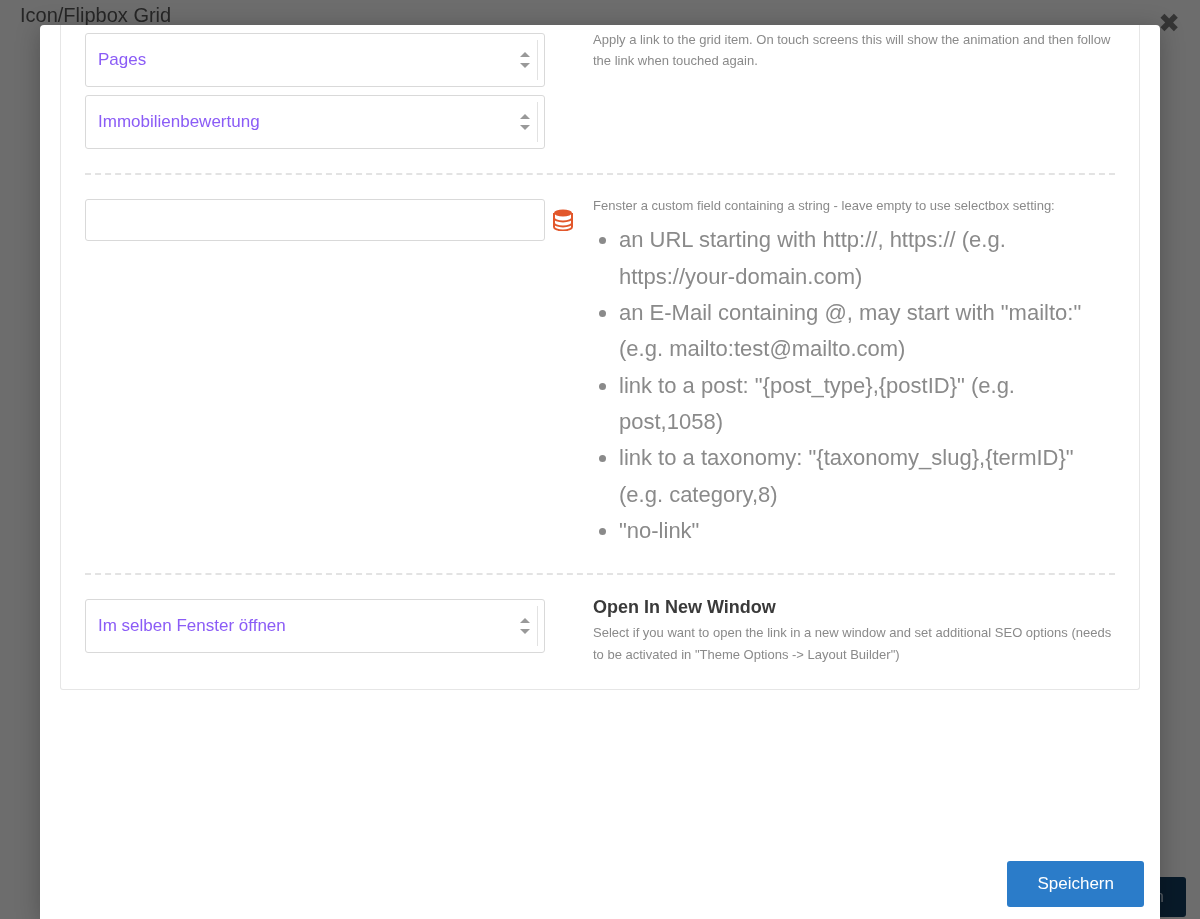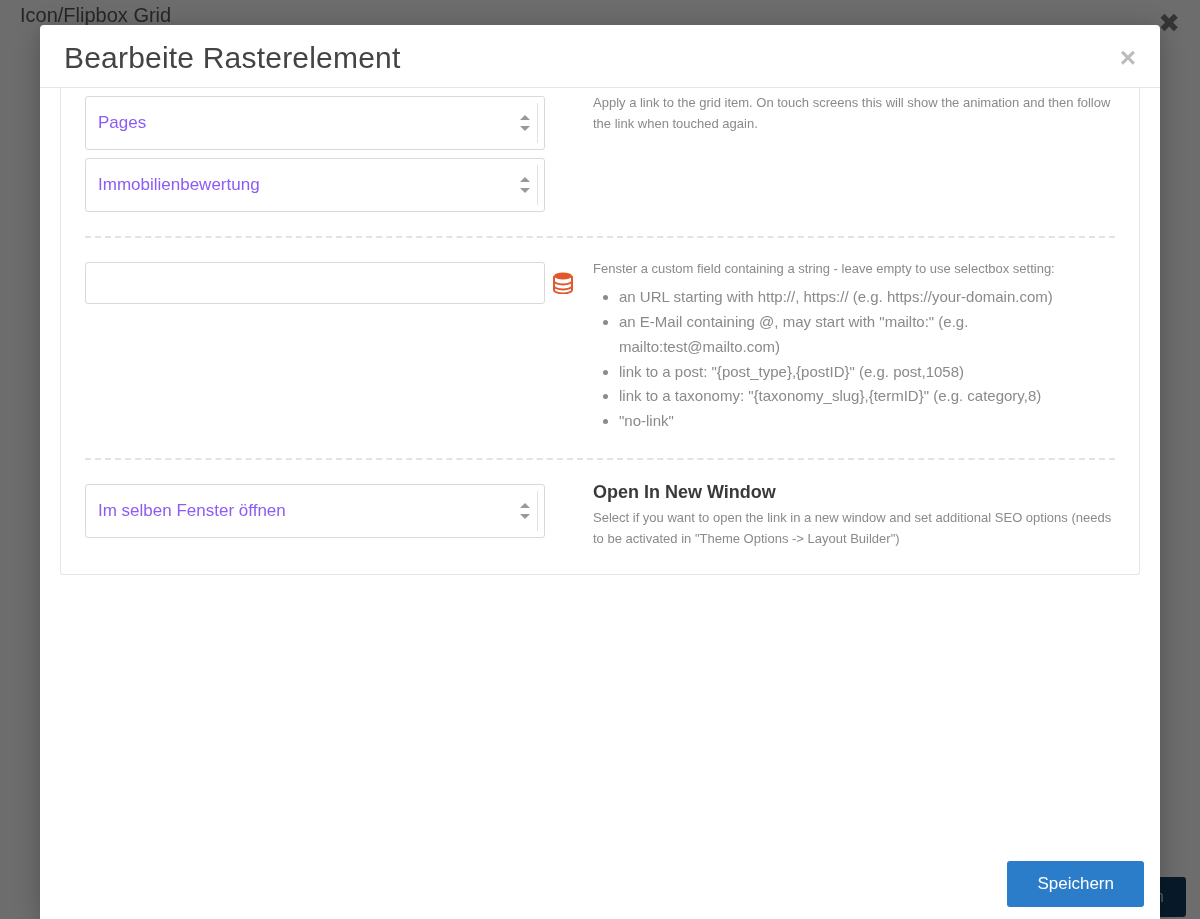--- a/index.html
+++ b/index.html
@@ -56,21 +56,21 @@
   }
   .sort-icon::before{ top:0; border-bottom:5px solid #999;}
   .sort-icon::after { bottom:0; border-top:5px solid #999;}
   .text-input{
     position:relative; width:100%; height:42px; border:1px solid #d9d9d9; border-radius:3px;
     background:#fff; display:flex; align-items:center; padding:0 12px; margin-top:4px;
   }
   h4.desc-title{ font-size:18px; font-weight:700; color:#3a3a3a; margin-bottom:4px; margin-top:2px;}
   .desc-text{ font-size:13px; color:#8a8a8a; line-height:1.65;}
   ul.desc-list{ list-style:disc; padding-left:26px; margin-top:6px;}
-  ul.desc-list li{ font-size:15px; color:#8a8a8a; line-height:1.65; padding-right:10px;}
+  ul.desc-list li{ font-size:22px; color:#8a8a8a; line-height:1.65; padding-right:10px;}
   .divider{
     border:none; border-top:2px dashed #e3e3e3; margin:24px 24px 20px 24px;
   }
   .db-icon{
     position:absolute; right:-28px; top:10px; width:20px; height:22px; cursor:pointer;
   }
   .cf-wrap{ position:relative; width:100%; }
   .modal-footer{
     padding:20px 16px 12px 16px; display:flex; justify-content:flex-end;
   }
@@ -87,24 +87,20 @@
 
 <div class="backdrop">
   <div class="back-title">Icon/Flipbox Grid</div>
   <span class="back-close">✖</span>
   <div class="bg-save">Speichern</div>
 </div>
 
 <div class="overlay"></div>
 
 <div class="modal">
-  <div class="modal-header">
-    <div class="modal-title">Bearbeite Rasterelement</div>
-    <span class="modal-close">×</span>
-  </div>
 
   <div class="modal-body">
     <div class="panel">
 
       <div class="row">
         <div class="left">
           <div class="select">
             <span>Pages</span>
             <span class="sort-icon"></span>
           </div>

